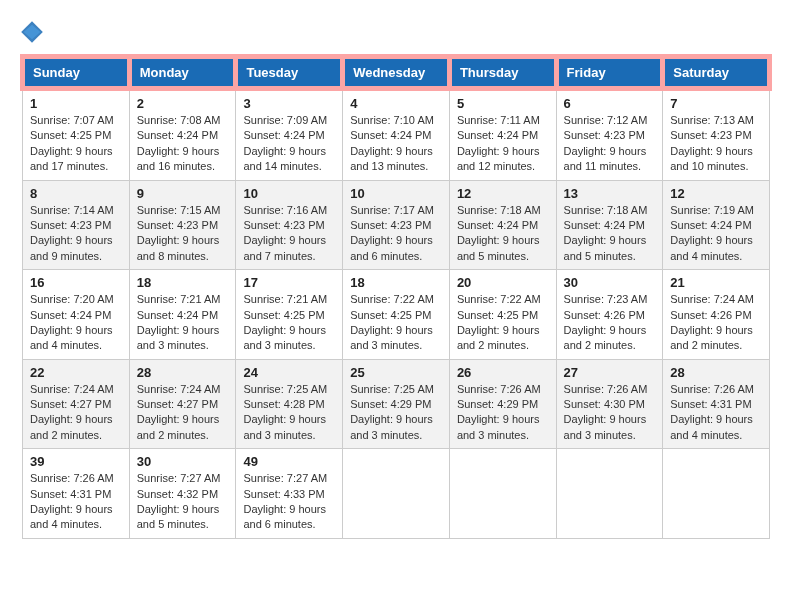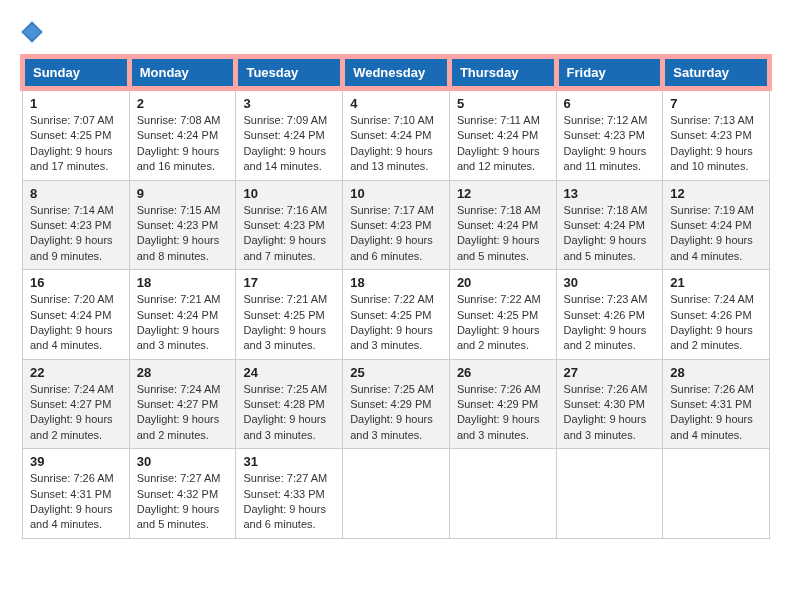--- a/index.html
+++ b/index.html
@@ -249,21 +249,21 @@
       <tr class="week-row-odd">
         <td>
           <span class="day-num">39</span>
           <div class="day-info">Sunrise: 7:26 AM<br>Sunset: 4:31 PM<br>Daylight: 9 hours and 4 minutes.</div>
         </td>
         <td>
           <span class="day-num">30</span>
           <div class="day-info">Sunrise: 7:27 AM<br>Sunset: 4:32 PM<br>Daylight: 9 hours and 5 minutes.</div>
         </td>
         <td>
-          <span class="day-num">31</span>
+          <span class="day-num">49</span>
           <div class="day-info">Sunrise: 7:27 AM<br>Sunset: 4:33 PM<br>Daylight: 9 hours and 6 minutes.</div>
         </td>
         <td class="empty-cell"></td>
         <td class="empty-cell"></td>
         <td class="empty-cell"></td>
         <td class="empty-cell"></td>
       </tr>
     </tbody>
 </table>
 

